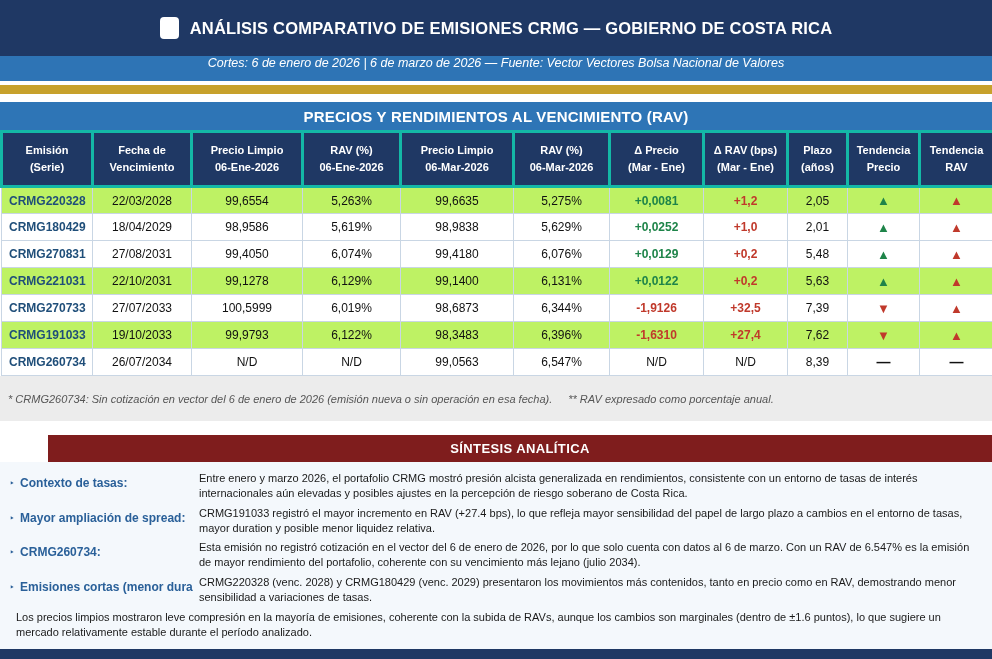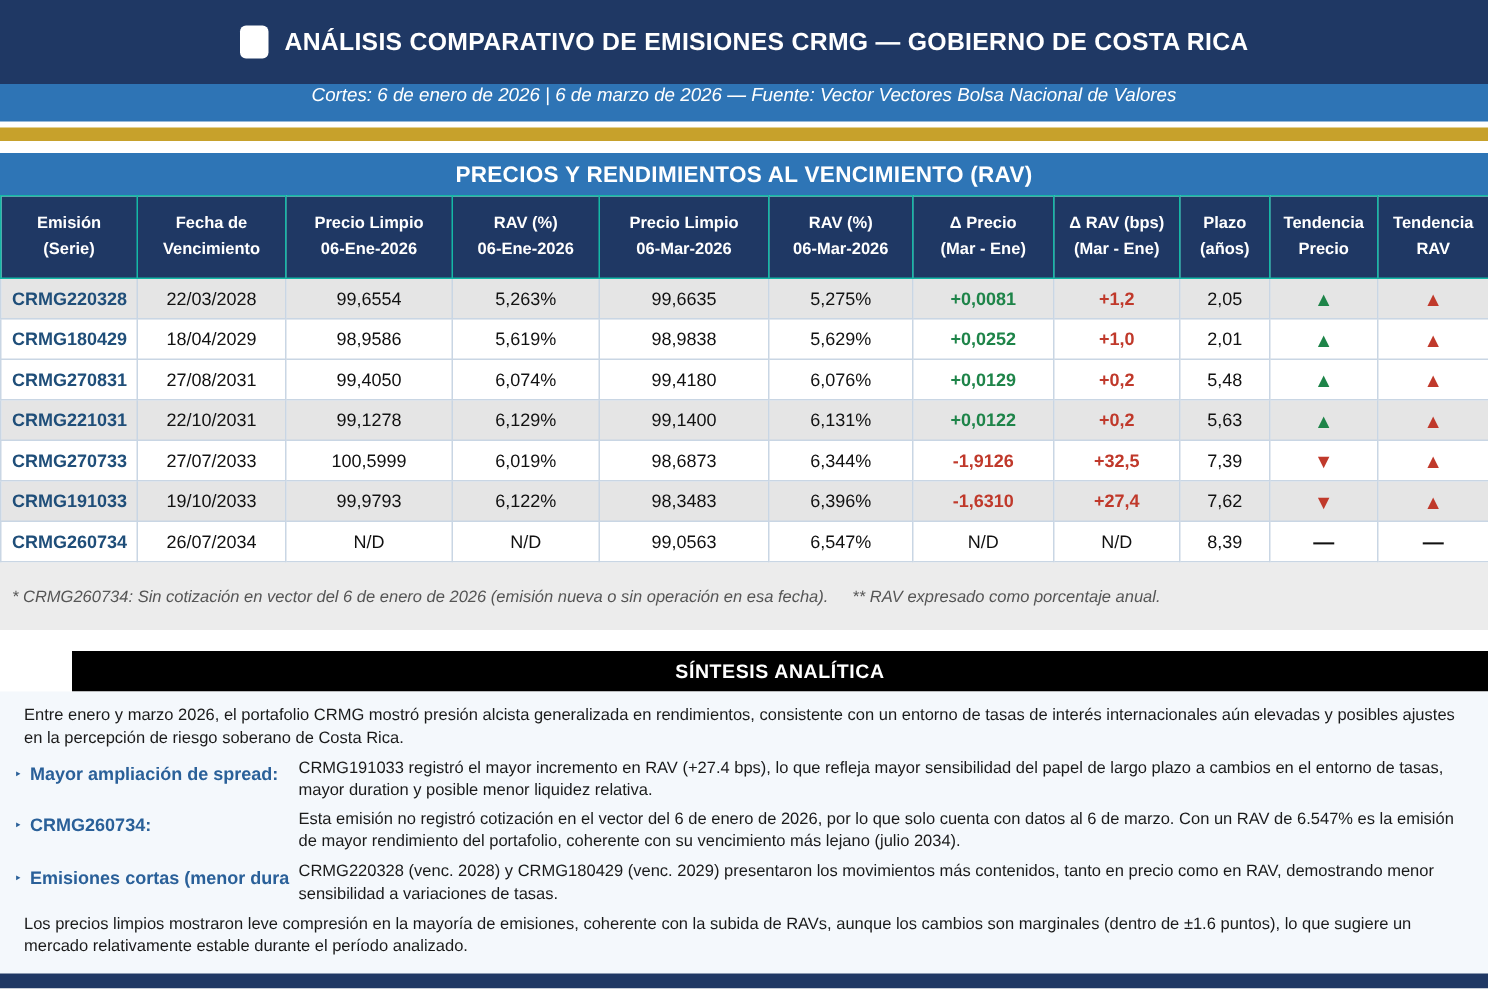--- a/index.html
+++ b/index.html
@@ -28,44 +28,44 @@
 
   
   .table-title {
     height: 28px; background: #2e75b6; color: #fff;
     font-weight: bold; font-size: 15px;
     display: flex; align-items: center; justify-content: center; letter-spacing:.2px;
   }
   table { width: 992px; border-collapse: collapse; table-layout: fixed; }
   thead th {
     background: #1f3864; color: #ffffff; font-size: 11px; font-weight: bold;
-    height: 55px; border: 1px solid #14b8a6; padding: 0 2px; line-height: 1.55;
+    height: 55px; border: 3px solid #14b8a6; padding: 0 2px; line-height: 1.55;
     vertical-align: middle;
   }
   tbody td {
     font-size: 12px; text-align: center; height: 27px;
     border: 1px solid #c9d6e4; color: #111; padding: 0 2px; background:#fff;
   }
-  tbody tr.alt td { background: #e5e5e5; }
+  tbody tr.alt td { background: #bef264; }
   td.serie { text-align: left; padding-left: 7px; font-weight: bold; color: #1f4e79; }
   td.pos  { color: #1e8449; font-weight: bold; }
   td.neg  { color: #c0392b; font-weight: bold; }
   td.redv { color: #c0392b; font-weight: bold; }
   td.trend-green { color: #1e8449; font-size: 13px; }
   td.trend-red   { color: #c0392b; font-size: 13px; }
   td.trend-dash  { color: #111; font-weight: bold; font-size: 14px; }
 
   .footnote {
     height: 45px; background: #ececec; display: flex; align-items: center;
     padding: 0 8px; font-size: 11px; font-style: italic; color: #555; gap: 16px;
   }
 
   
   .synth-title {
-    height: 27px; background: #000000; color: #fff; font-weight: bold; font-size: 13px;
+    height: 27px; background: #7f1d1d; color: #fff; font-weight: bold; font-size: 13px;
     display: flex; align-items: center; justify-content: center; letter-spacing: .4px; margin-left: 48px;
   }
   .synth-body { background: #f4f8fc; height: 197px; padding: 9px 8px 0 10px; overflow: hidden; }
   .synth-item { display: flex; margin-bottom: 5px; }
   .synth-label-wrap {
     width: 183px; flex: none; overflow: hidden; white-space: nowrap; padding-top: 2px;
   }
   .bullet { color: #2a6099; margin-right: 6px; font-size: 11px; }
   .synth-label { color: #2a6099; font-weight: bold; font-size: 12px; }
   .synth-text { flex: 1; font-size: 11px; color: #1a1a1a; line-height: 1.35; padding-left: 6px; }
@@ -249,20 +249,21 @@
 <div class="footnote">
   <span>* CRMG260734: Sin cotización en vector del 6 de enero de 2026 (emisión nueva o sin operación en esa fecha).</span>
   <span>** RAV expresado como porcentaje anual.</span>
 </div>
 
 <div class="gap14"></div>
 
 <div class="synth-title">SÍNTESIS ANALÍTICA</div>
 <div class="synth-body">
     <div class="synth-item">
+      <div class="synth-label-wrap"><span class="bullet">‣</span><span class="synth-label">Contexto de tasas:</span></div>
       <div class="synth-text">Entre enero y marzo 2026, el portafolio CRMG mostró presión alcista generalizada en rendimientos, consistente con un entorno de tasas de interés internacionales aún elevadas y posibles ajustes en la percepción de riesgo soberano de Costa Rica.</div>
     </div>
     <div class="synth-item">
       <div class="synth-label-wrap"><span class="bullet">‣</span><span class="synth-label">Mayor ampliación de spread:</span></div>
       <div class="synth-text">CRMG191033 registró el mayor incremento en RAV (+27.4 bps), lo que refleja mayor sensibilidad del papel de largo plazo a cambios en el entorno de tasas, mayor duration y posible menor liquidez relativa.</div>
     </div>
     <div class="synth-item">
       <div class="synth-label-wrap"><span class="bullet">‣</span><span class="synth-label">CRMG260734:</span></div>
       <div class="synth-text">Esta emisión no registró cotización en el vector del 6 de enero de 2026, por lo que solo cuenta con datos al 6 de marzo. Con un RAV de 6.547% es la emisión de mayor rendimiento del portafolio, coherente con su vencimiento más lejano (julio 2034).</div>
     </div>

